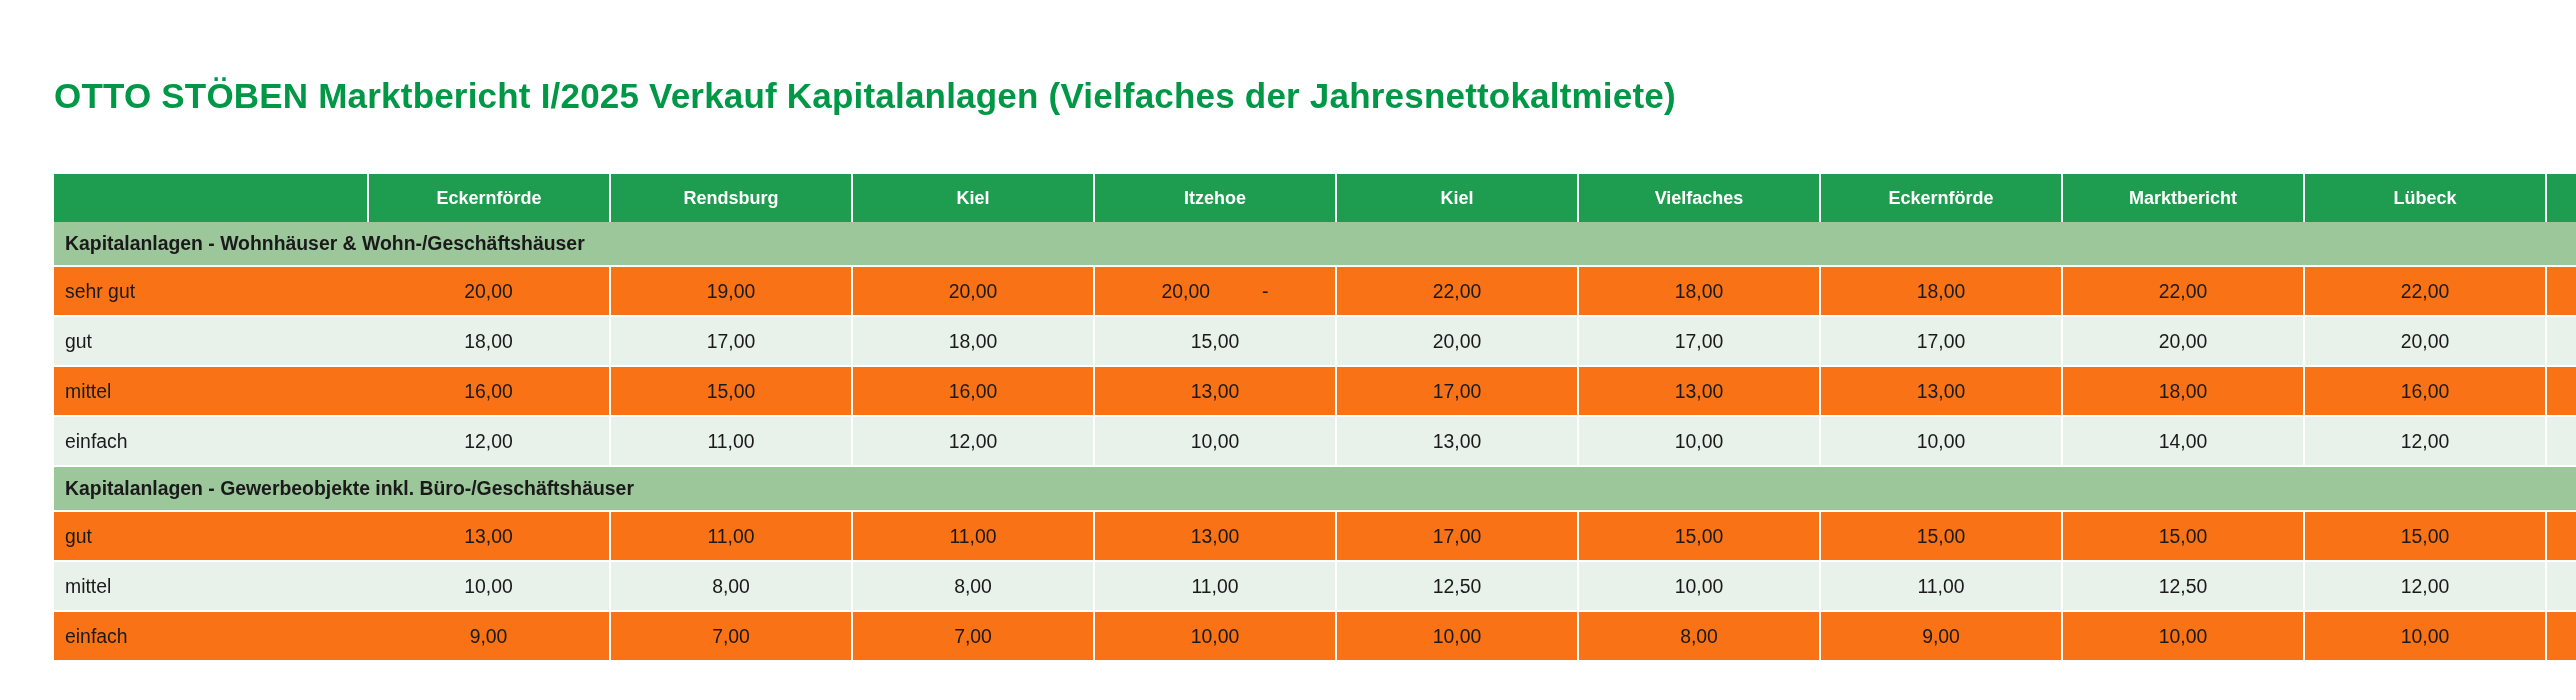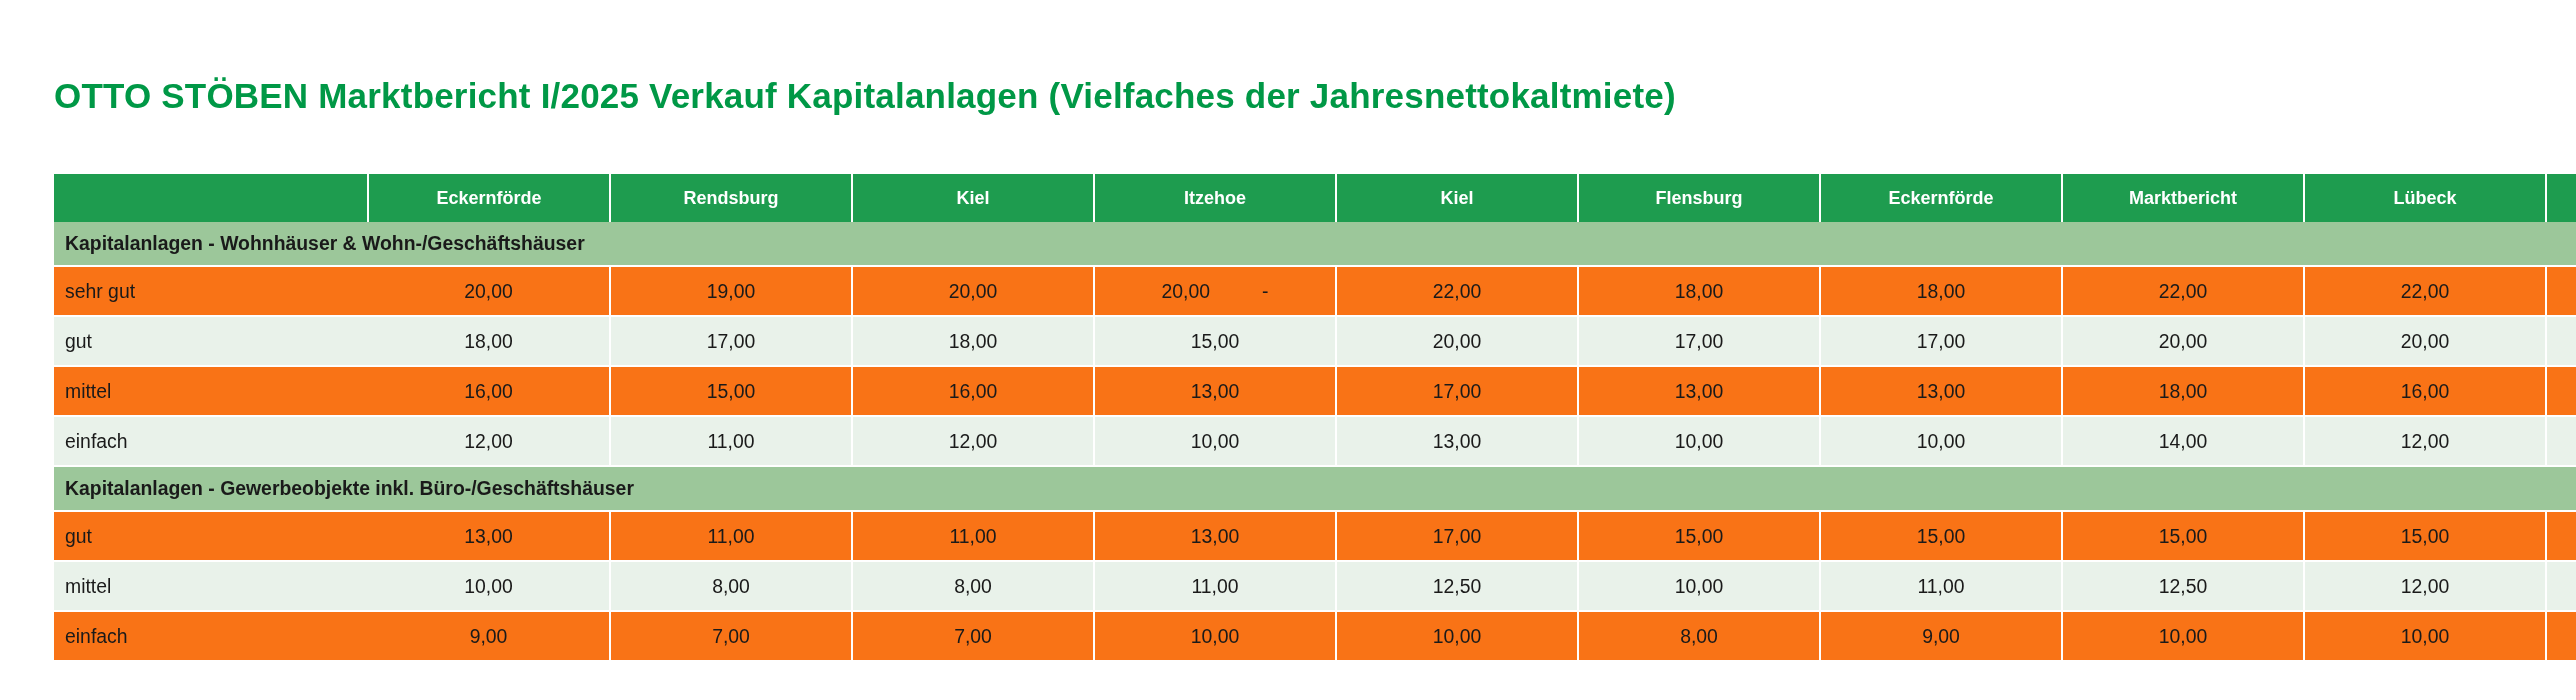--- a/index.html
+++ b/index.html
@@ -129,21 +129,21 @@
         <col class="c-tail">
       </colgroup>
       <thead>
         <tr>
           <th class="head-blank"></th>
           <th>Eckernförde</th>
           <th>Rendsburg</th>
           <th>Kiel</th>
           <th>Itzehoe</th>
           <th>Kiel</th>
-          <th>Flensburg</th>
+          <th>Vielfaches</th>
           <th>Eckernförde</th>
           <th>Marktbericht</th>
           <th>Lübeck</th>
           <th class="head-tail"></th>
         </tr>
       </thead>
       <tbody>
 
         <tr class="section">
           <td colspan="11">Kapitalanlagen - Wohnhäuser &amp; Wohn-/Geschäftshäuser</td>

